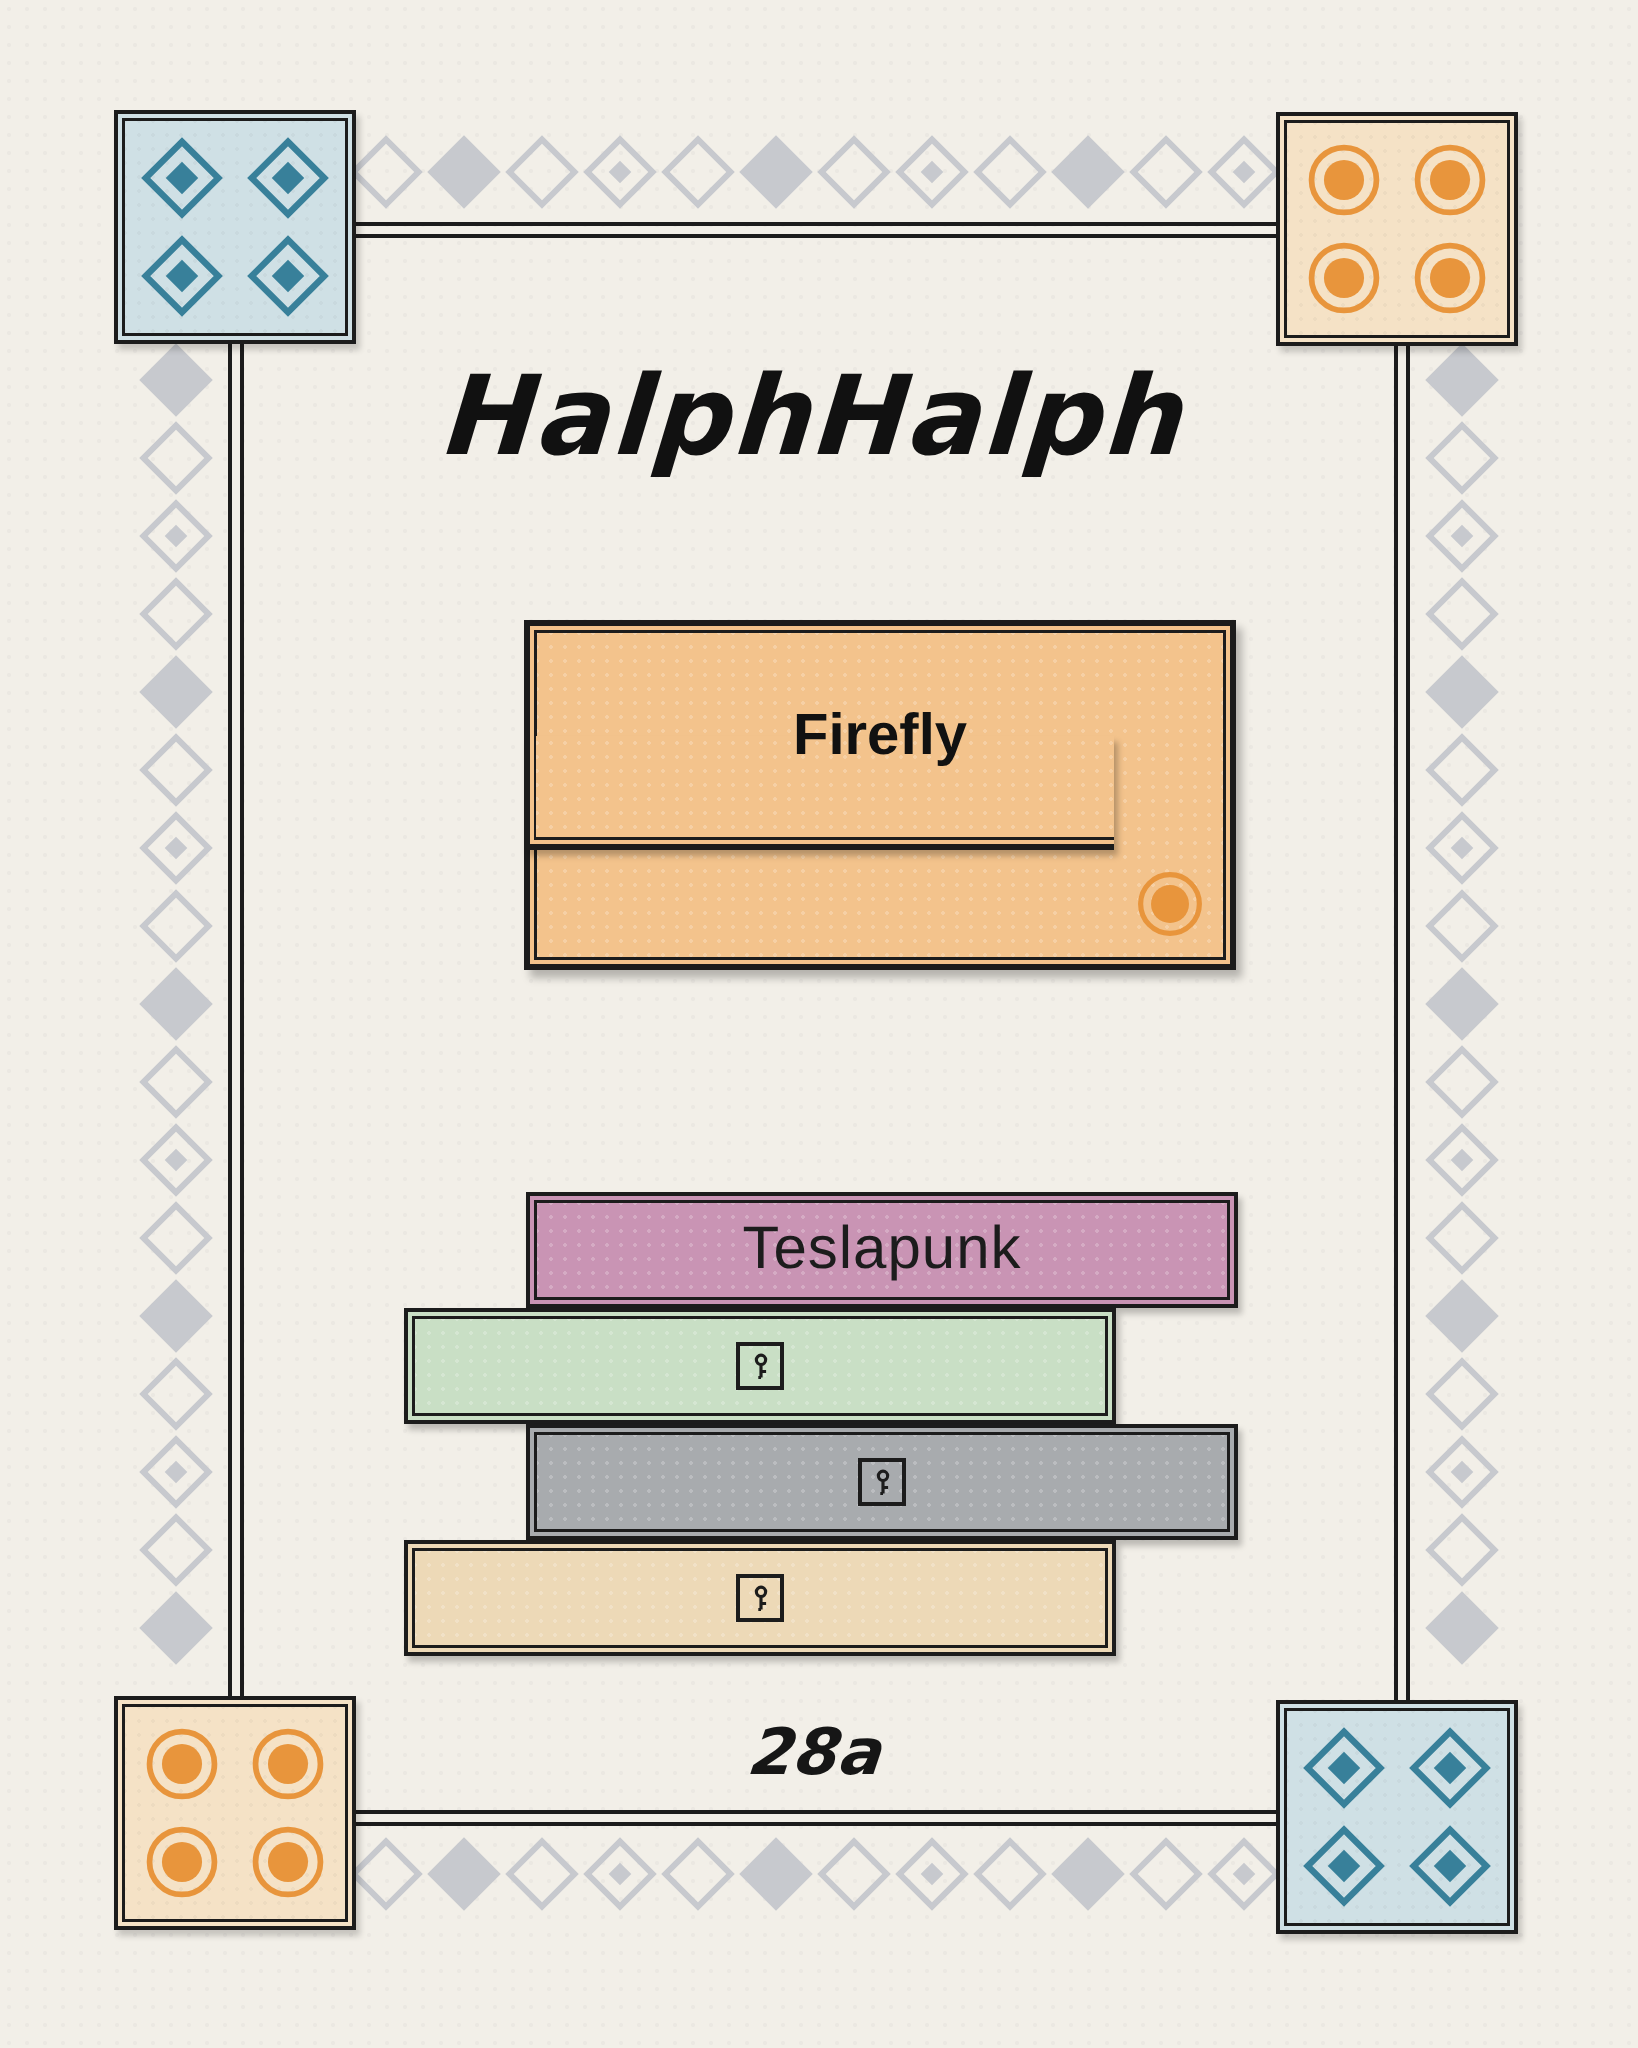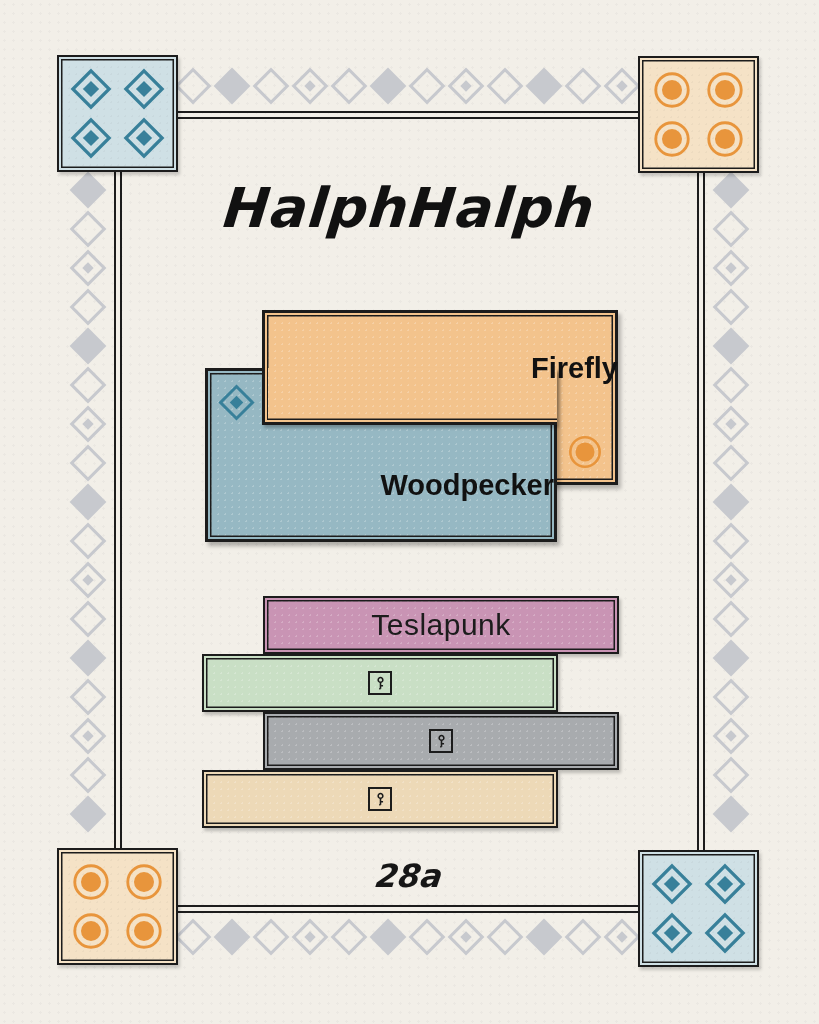--- a/index.html
+++ b/index.html
@@ -88,21 +88,21 @@
   .overlap-patch {
     position:absolute; left:262px; top:368px; width:295px; height:57px; z-index:3;
     background-color:var(--firefly);
     background-image:radial-gradient(rgba(255,255,255,0.22) 1px, transparent 1px);
     background-size:7px 7px;
     border-left:3px solid var(--line); border-bottom:3px solid var(--line);
     box-shadow:2px 3px 3px rgba(0,0,0,.25),
       inset 2px 0 0 var(--firefly), inset 0 -2px 0 var(--firefly),
       inset 3px 0 0 var(--line),  inset 0 -3.5px 0 var(--line);
   }
-  .card-label { font-weight:bold; font-size:29px; color:#111; text-align:right; }
+  .card-label { font-weight:bold; font-size:29px; color:#111; text-align:center; }
   .firefly-label-layer { position:absolute; left:262px; top:352px; width:356px; z-index:4; }
   .woodpecker-label-pos { position:absolute; left:0; right:0; top:98px; }
   .wp-diamond-icon { position:absolute; left:10px; top:13px; width:37px; height:37px; }
   .ff-circle-icon  { position:absolute; right:11px; bottom:11px; width:38px; height:38px; }
 
   
   .bars-layer { position:absolute; inset:0; z-index:4; }
   .prompt-bar {
     position:absolute; width:356px; height:58px;
     border:2.5px solid var(--line);
@@ -262,27 +262,20 @@
 
   <div class="poster-title">HalphHalph</div>
 
   <div class="card card-firefly">
     <svg class="ff-circle-icon" viewBox="0 0 44 44">
       <circle cx="22" cy="22" r="17" fill="none" stroke="#e8953c" stroke-width="3"></circle>
       <circle cx="22" cy="22" r="11" fill="#e8953c"></circle>
     </svg>
   </div>
 
-  <div class="card card-woodpecker">
-    <svg class="wp-diamond-icon" viewBox="0 0 44 44">
-      <path d="M22 3 L41 22 L22 41 L3 22 Z" fill="none" stroke="#38809a" stroke-width="3.6"></path>
-      <path d="M22 14 L30 22 L22 30 L14 22 Z" fill="#38809a"></path>
-    </svg>
-    <div class="card-label woodpecker-label-pos">Woodpecker</div>
-  </div>
 
   <div class="overlap-patch"></div>
 
   <div class="firefly-label-layer">
     <div class="card-label">Firefly</div>
   </div>
 
   <div class="bars-layer">
       <div class="prompt-bar" style="left: 263px; top: 596px; background-color: rgb(201, 148, 180); box-shadow: rgba(0, 0, 0, 0.22) 2px 3px 3px, rgb(201, 148, 180) 0px 0px 0px 2px inset, rgb(28, 28, 28) 0px 0px 0px 3.5px inset;">
         <span class="prompt-bar-label">Teslapunk</span>

